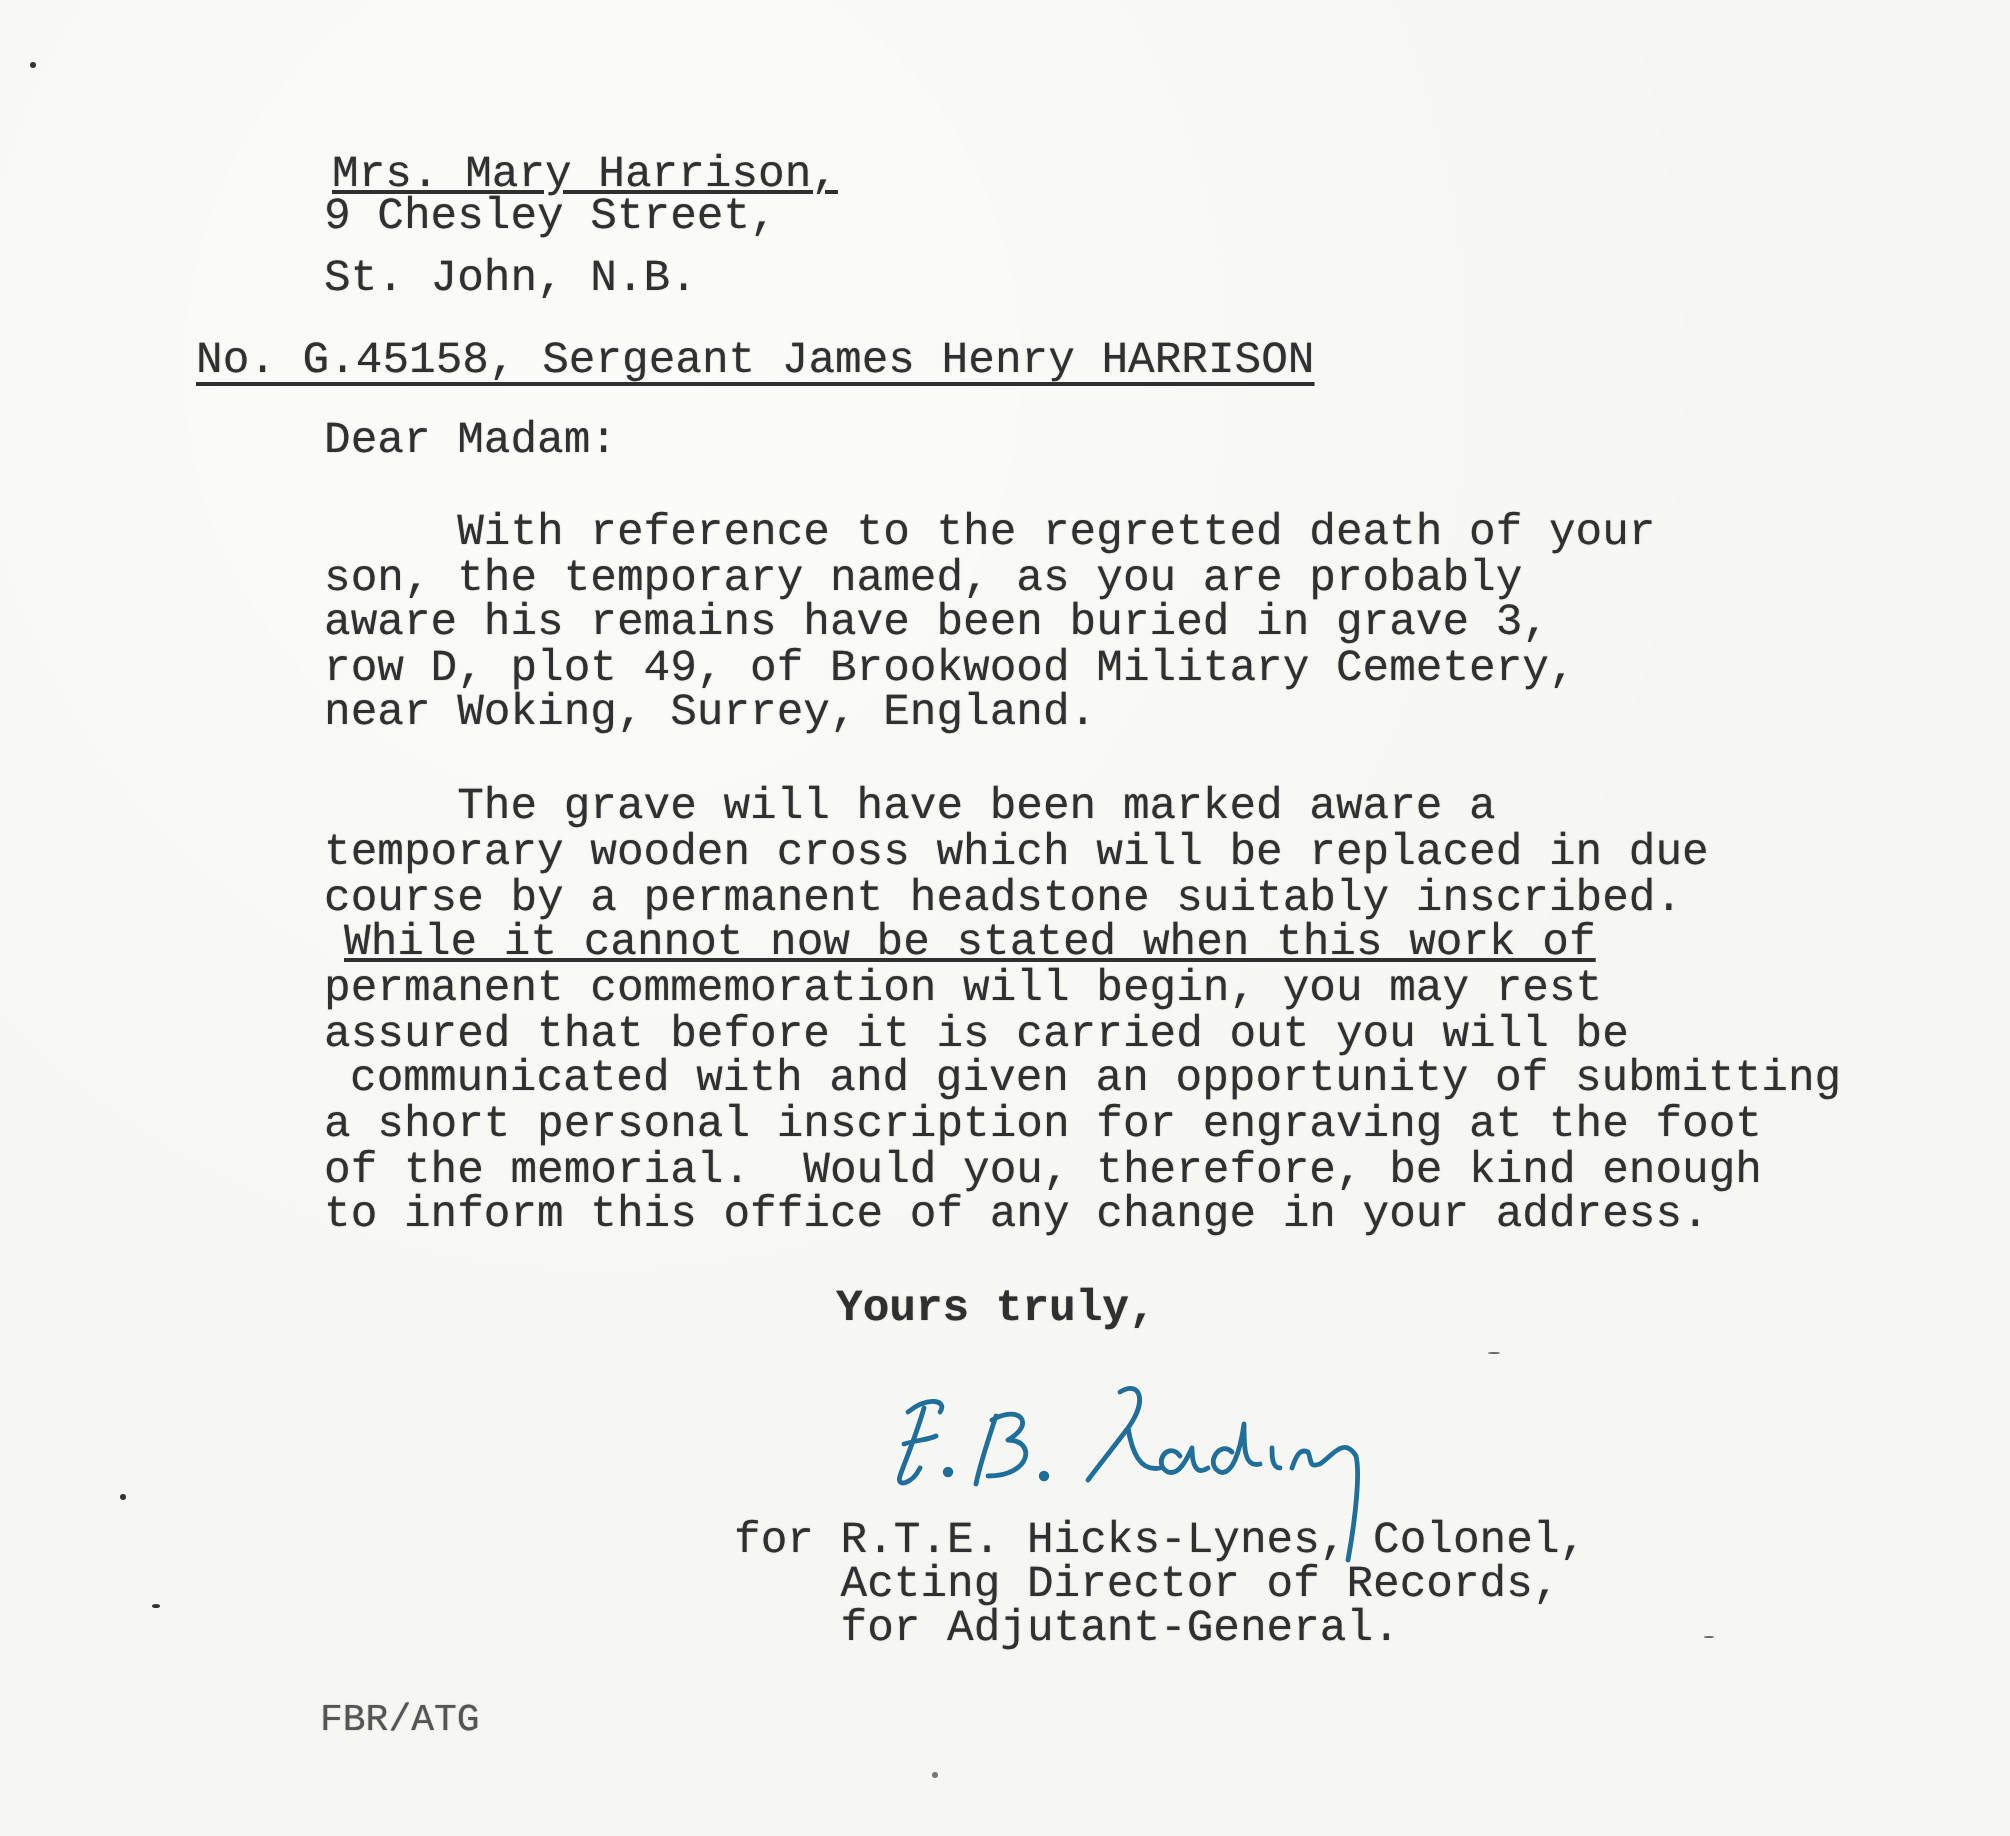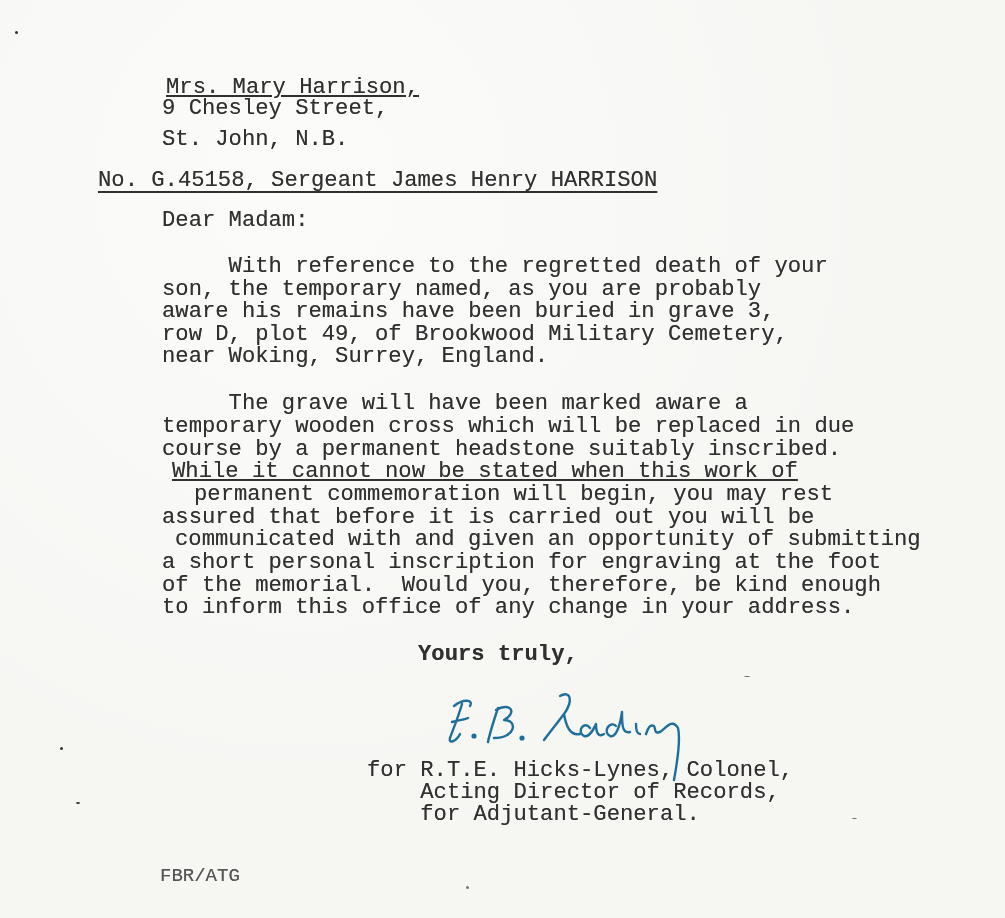--- a/index.html
+++ b/index.html
@@ -28,21 +28,21 @@
   .sub {
     text-decoration:underline;
     text-decoration-thickness:2px;
     text-underline-offset:5px;
   }
   .sig {
     position:absolute; left:440px; top:688px; width:260px; height:90px;
   }
   .sig svg { width:100%; height:100%; overflow:visible; }
   .speck { position:absolute; background:#333; border-radius:50%; }
-  .initials { color:#555; font-size:19px; letter-spacing:0;margin-top:16px; }
+  .initials { color:#555; font-size:19px; letter-spacing:0; }
 </style>
 </head>
 <body>
 
 <div class="paper"></div>
 
 <div>
   <div class="line" style="left:166px; top:76px;text-decoration:underline;">Mrs. Mary Harrison,</div>
   <div class="line" style="left:162px; top:97px;">9 Chesley Street,</div>
   <div class="line" style="left:162px; top:128px;">St. John, N.B.</div>
@@ -58,21 +58,21 @@
   <div class="line" style="left:162px; top:300px;">aware his remains have been buried in grave 3,</div>
   <div class="line" style="left:162px; top:323px;">row D, plot 49, of Brookwood Military Cemetery,</div>
   <div class="line" style="left:162px; top:345px;">near Woking, Surrey, England.</div>
 </div>
 
 <div>
   <div class="line" style="left:162px; top:392px;">     The grave will have been marked aware a</div>
   <div class="line" style="left:162px; top:415px;">temporary wooden cross which will be replaced in due</div>
   <div class="line" style="left:162px; top:438px;">course by a permanent headstone suitably inscribed.</div>
   <div class="line" style="left:172px; top:460px;text-decoration:underline;">While it cannot now be stated when this work of</div>
-  <div class="line" style="left:162px; top:483px;margin-left:32px;">permanent commemoration will begin, you may rest</div>
+  <div class="line" style="left:162px; top:483px;">permanent commemoration will begin, you may rest</div>
   <div class="line" style="left:162px; top:506px;">assured that before it is carried out you will be</div>
   <div class="line" style="left:162px; top:528px;margin-left:13px;">communicated with and given an opportunity of submitting</div>
   <div class="line" style="left:162px; top:551px;">a short personal inscription for engraving at the foot</div>
   <div class="line" style="left:162px; top:574px;">of the memorial.  Would you, therefore, be kind enough</div>
   <div class="line" style="left:162px; top:596px;">to inform this office of any change in your address.</div>
 </div>
 
 <div class="line" style="left:418px; top:643px;font-weight:bold;">Yours truly,</div>
 
 <div class="sig">

